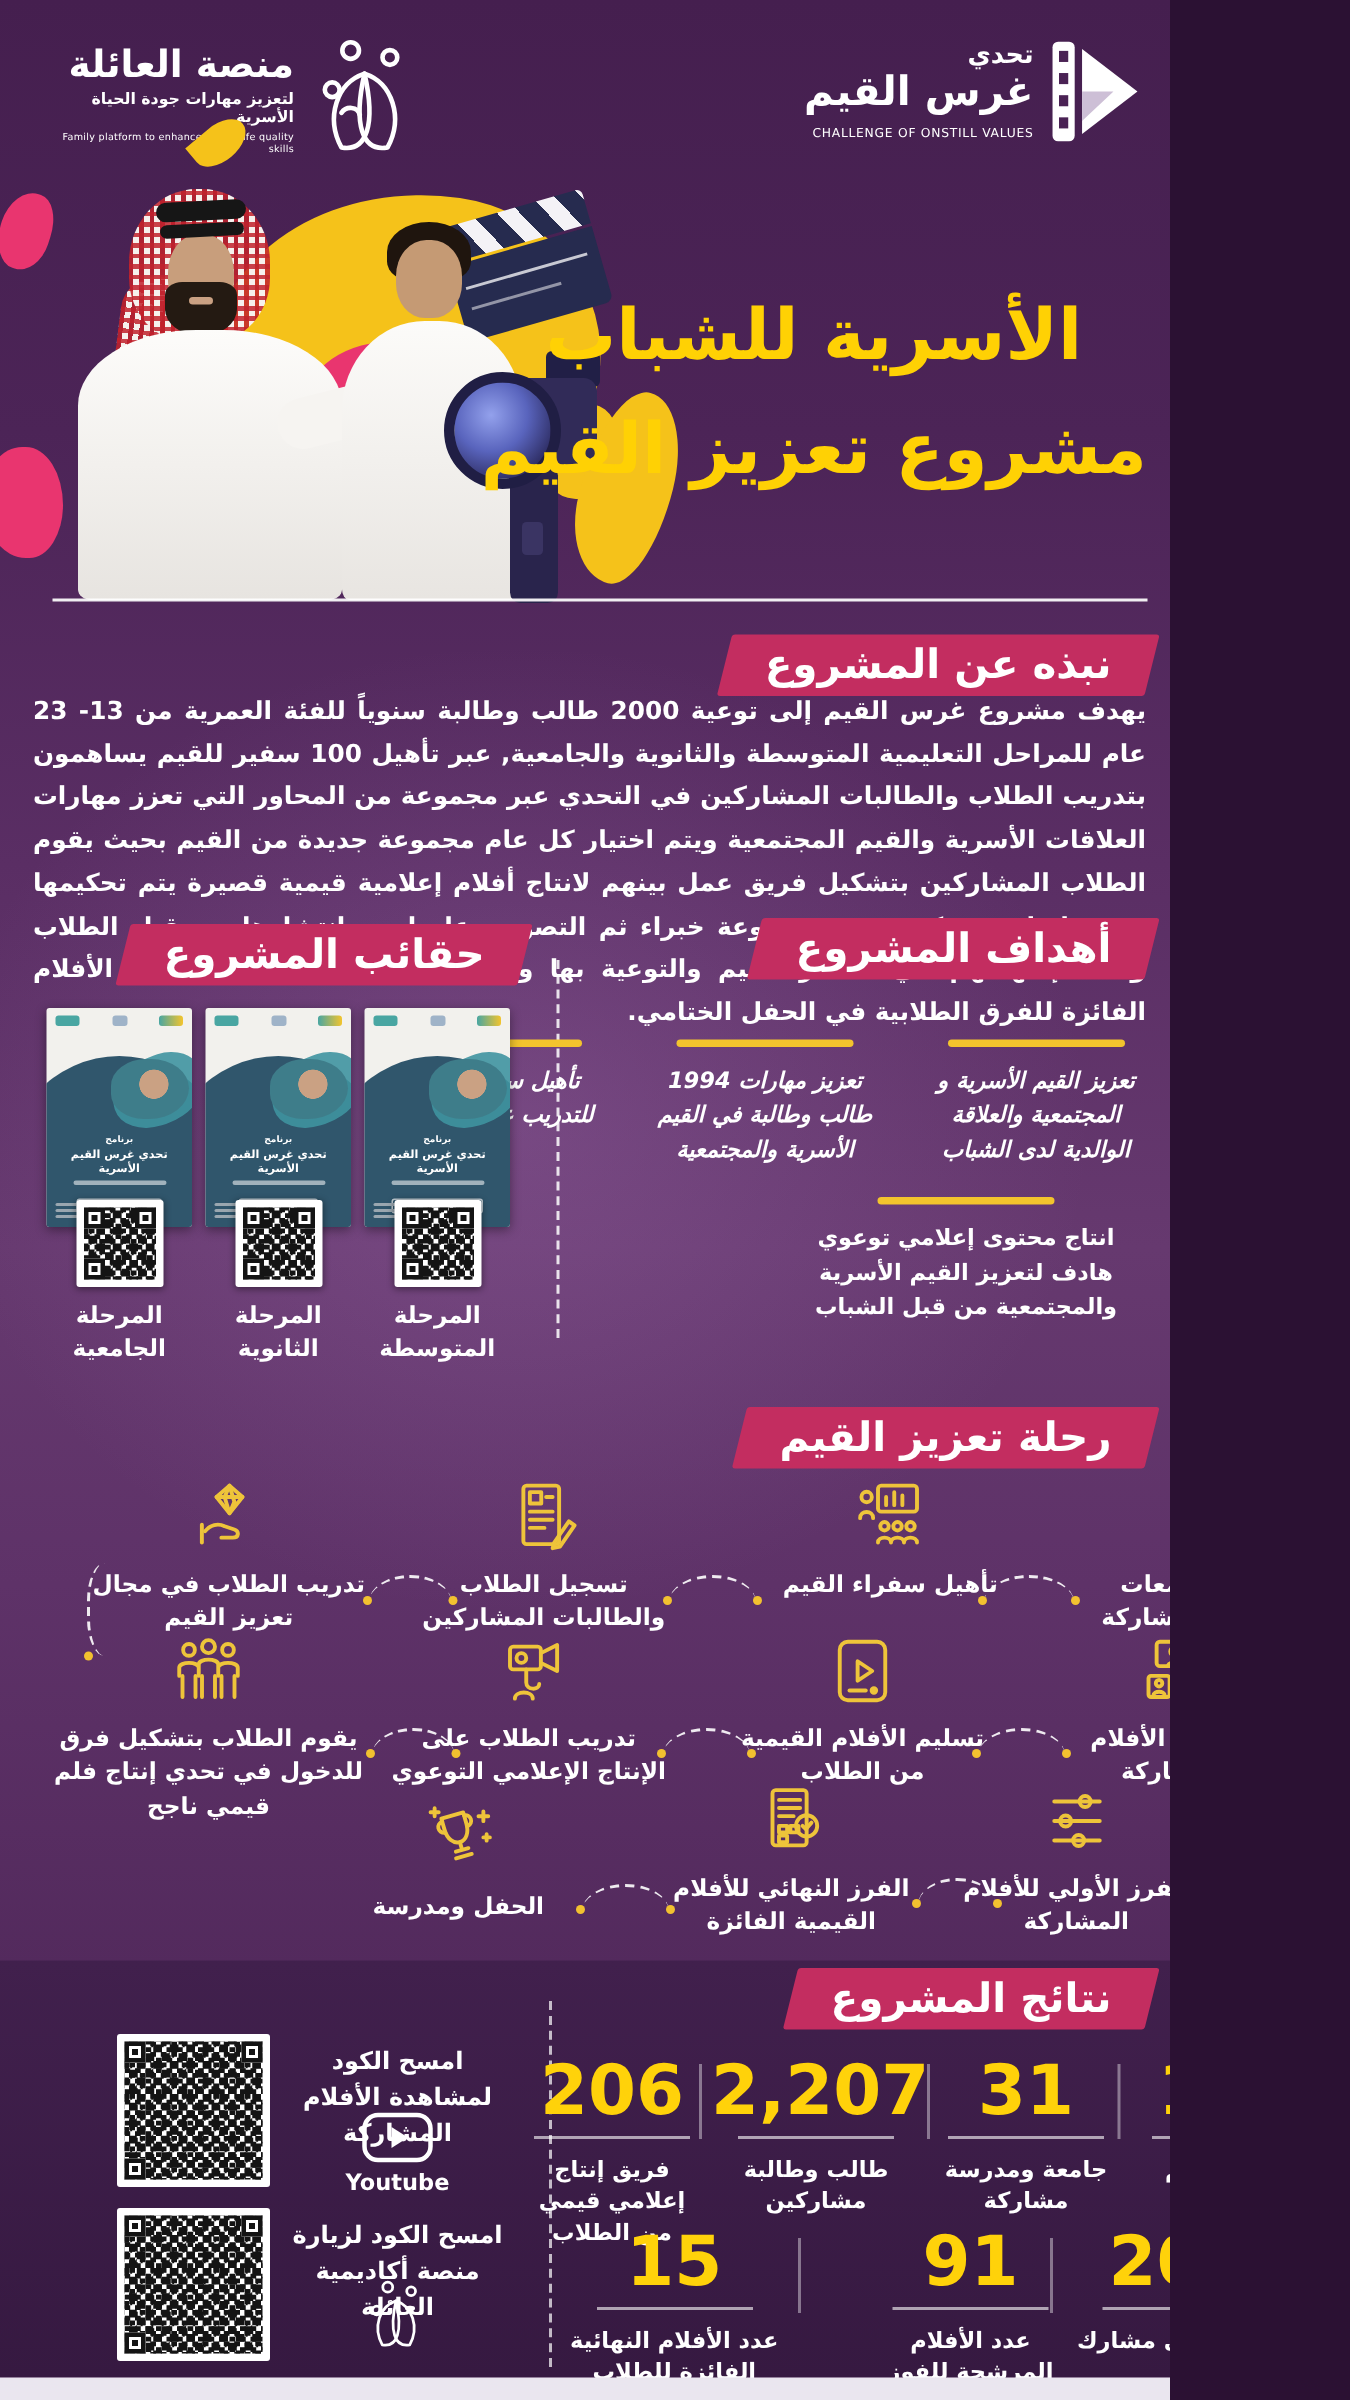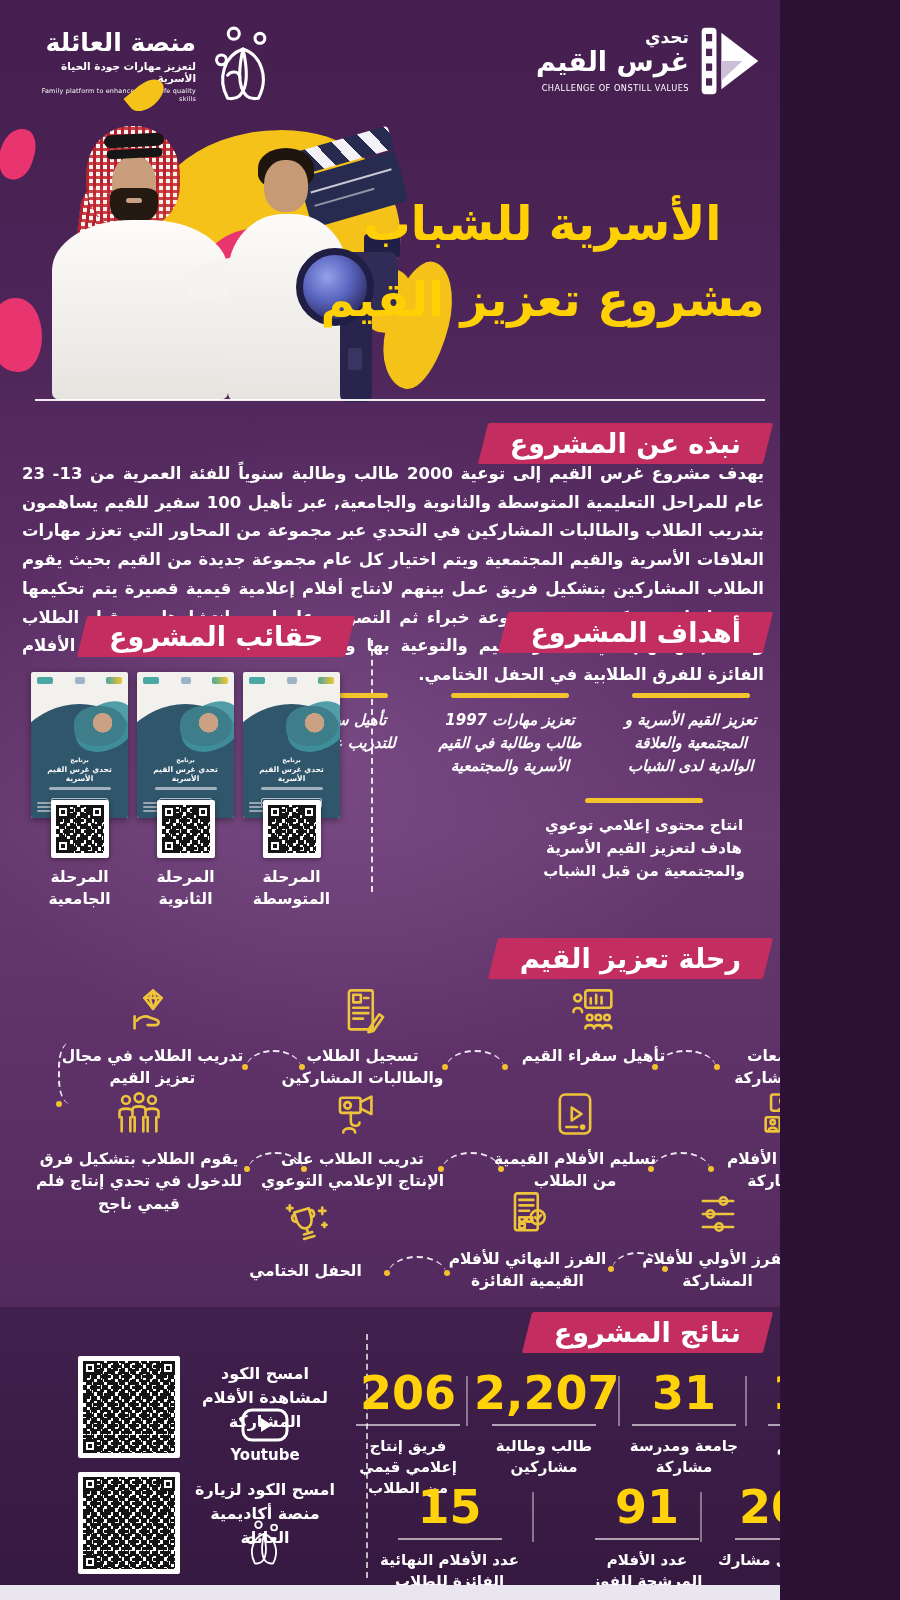--- a/index.html
+++ b/index.html
@@ -227,21 +227,21 @@
     </div>
   <div class="vdash" style="left:371px;top:640px;height:252px;"></div>
 
   <div class="goals-r1">
     <div class="goal">
         <div class="bar"></div>
         <div class="txt">تعزيز القيم الأسرية و المجتمعية والعلاقة الوالدية لدى الشباب</div>
       </div>
     <div class="goal">
         <div class="bar"></div>
-        <div class="txt">تعزيز مهارات 1997 طالب وطالبة في القيم الأسرية والمجتمعية</div>
+        <div class="txt">تعزيز مهارات 1994 طالب وطالبة في القيم الأسرية والمجتمعية</div>
       </div>
     <div class="goal">
         <div class="bar"></div>
         <div class="txt">تأهيل سفراء للقيم للتدريب على البرنامج</div>
       </div>
   </div>
   <div class="goals-r2">
     <div class="goal g4">
         <div class="bar"></div>
         <div class="txt">انتاج محتوى إعلامي توعوي هادف لتعزيز القيم الأسرية والمجتمعية من قبل الشباب</div>
@@ -440,21 +440,21 @@
   </div>
   <div class="step" style="left:228px;top:1200px;width:155px;">
     <svg viewBox="0 0 48 48" fill="none" stroke="#eec43a" stroke-width="2.4" stroke-linecap="round" stroke-linejoin="round">
       <g transform="rotate(-16 24 24)">
           <path d="M17 9h14v7c0 6-3 10-7 10s-7-4-7-10z"></path>
           <path d="M17 11c-4 0-5 6 0 7M31 11c4 0 5 6 0 7"></path>
           <path d="M24 26v5M19 35h10M20 31h8"></path>
         </g>
       <path d="M39 7v6M36 10h6M9 5v5M6.5 7.5h5M41 21v4M39 23h4"></path>
     </svg>
-    <div class="lb">الحفل الختامي</div>
+    <div class="lb">الحفل ومدرسة</div>
   </div>
 
   <div class="arc" style="left:656px;top:1050px;width:60px;"></div>
   <div class="arc" style="left:446px;top:1050px;width:58px;"></div>
   <div class="arc" style="left:246px;top:1050px;width:55px;"></div>
   <div class="vcurve" style="left:58px;top:1042px;height:62px;"></div>
   <div class="arc" style="left:652px;top:1152px;width:58px;"></div>
   <div class="arc" style="left:442px;top:1152px;width:58px;"></div>
   <div class="arc" style="left:248px;top:1152px;width:55px;"></div>
   <div class="vcurve2" style="left:828px;top:1190px;height:60px;"></div>

